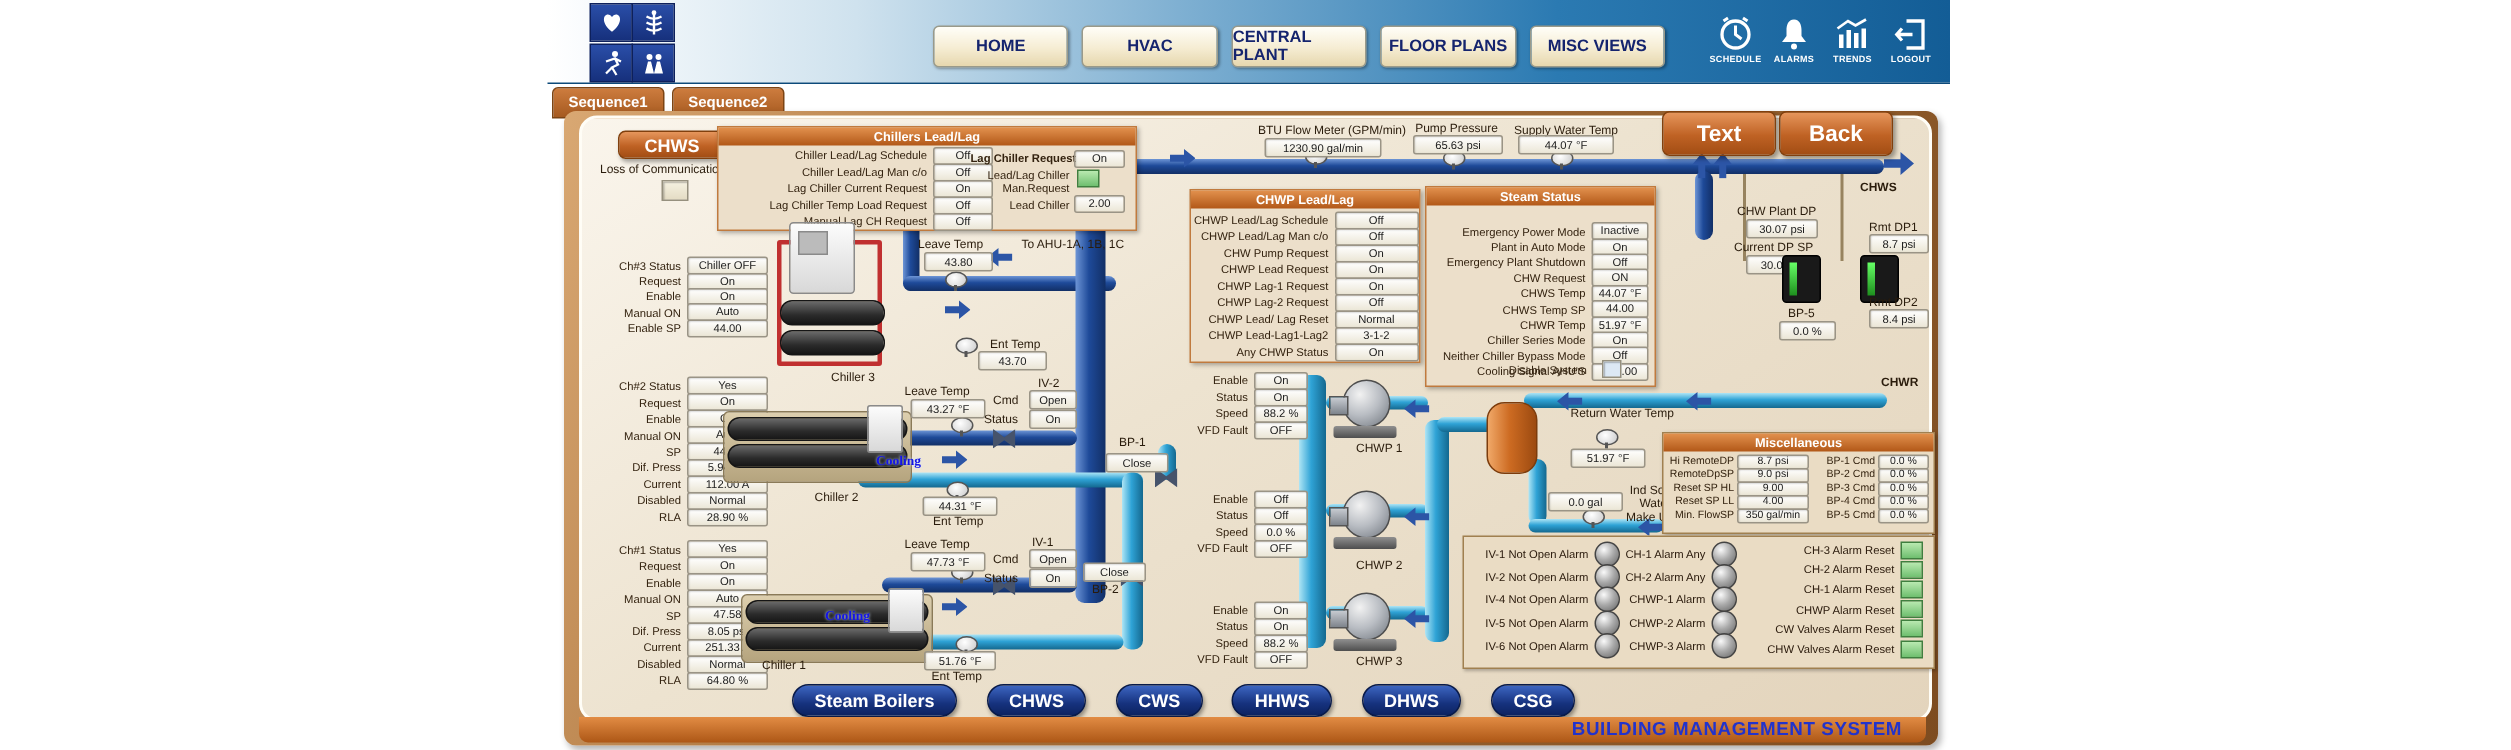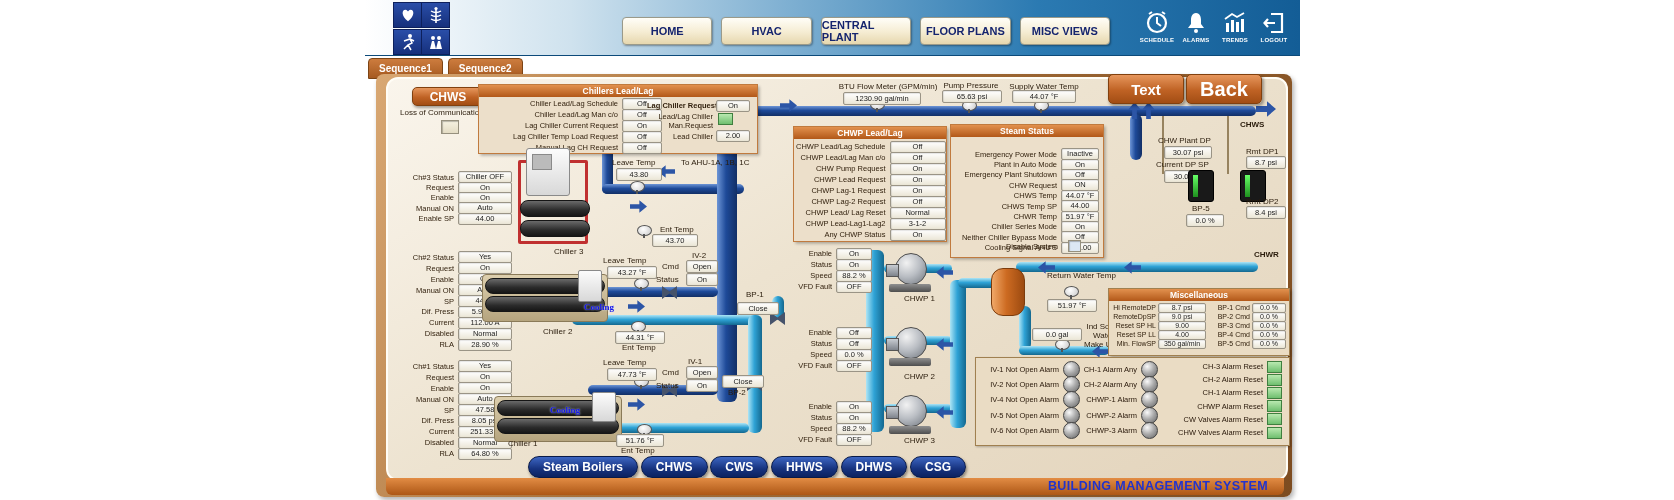--- a/index.html
+++ b/index.html
@@ -363,21 +363,21 @@
   <div class="abs lbl" style="left:647px;top:132px;width:66px;">Lead Chiller</div>
   <div class="abs box" style="left:716px;top:130px;width:32px;">2.00</div>
 
   <div class="abs freelbl" style="left:830px;top:82px;width:116px;text-align:center;">BTU Flow Meter (GPM/min)</div>
   <div class="abs box" style="left:843px;top:92px;width:76px;height:11px;line-height:11px;">1230.90 gal/min</div>
   <div class="abs freelbl" style="left:938px;top:81px;width:66px;text-align:center;">Pump Pressure</div>
   <div class="abs box" style="left:942px;top:90px;width:58px;height:11px;line-height:11px;">65.63 psi</div>
   <div class="abs freelbl" style="left:1006px;top:82px;width:76px;text-align:center;">Supply Water Temp</div>
   <div class="abs box" style="left:1012px;top:90px;width:62px;height:11px;line-height:11px;">44.07 °F</div>
   <div class="abs orangebtn" style="left:1108px;top:74px;width:74px;height:28px;font-size:15px;">Text</div>
-  <div class="abs orangebtn" style="left:1186px;top:74px;width:74px;height:28px;font-size:20px;">Back</div>
+  <div class="abs orangebtn" style="left:1186px;top:74px;width:74px;height:28px;font-size:15px;">Back</div>
   <div class="abs freelbl" style="left:1240px;top:120px;font-weight:bold;">CHWS</div>
 
   <div class="abs panel" style="left:793px;top:126px;width:152px;height:114px;">
     <div class="hdr">CHWP Lead/Lag</div>
   </div>
   <div class="abs g11 w54" style="left:796px;top:141px;width:146px;">
 
   <div class="row">
         <span class="lbl">CHWP Lead/Lag Schedule</span>
         <span class="box">Off</span>
@@ -742,21 +742,21 @@
       <div class="row">
         <span class="alab">CW Valves Alarm Reset</span>
         <span class="grn"></span>
       </div>
       <div class="row">
         <span class="alab">CHW Valves Alarm Reset</span>
         <span class="grn"></span>
       </div>
     </div>
 
-  <div class="abs" style="left:528px;top:456px;width:438px;display:flex;justify-content:space-between;">
+  <div class="abs" style="left:528px;top:456px;width:522px;display:flex;justify-content:space-between;">
 
   <div class="pill">Steam Boilers</div>
       <div class="pill">CHWS</div>
       <div class="pill">CWS</div>
       <div class="pill">HHWS</div>
       <div class="pill">DHWS</div>
       <div class="pill">CSG</div>
     </div>
 
   <div class="abs footerbar"><span>BUILDING MANAGEMENT SYSTEM</span></div>

